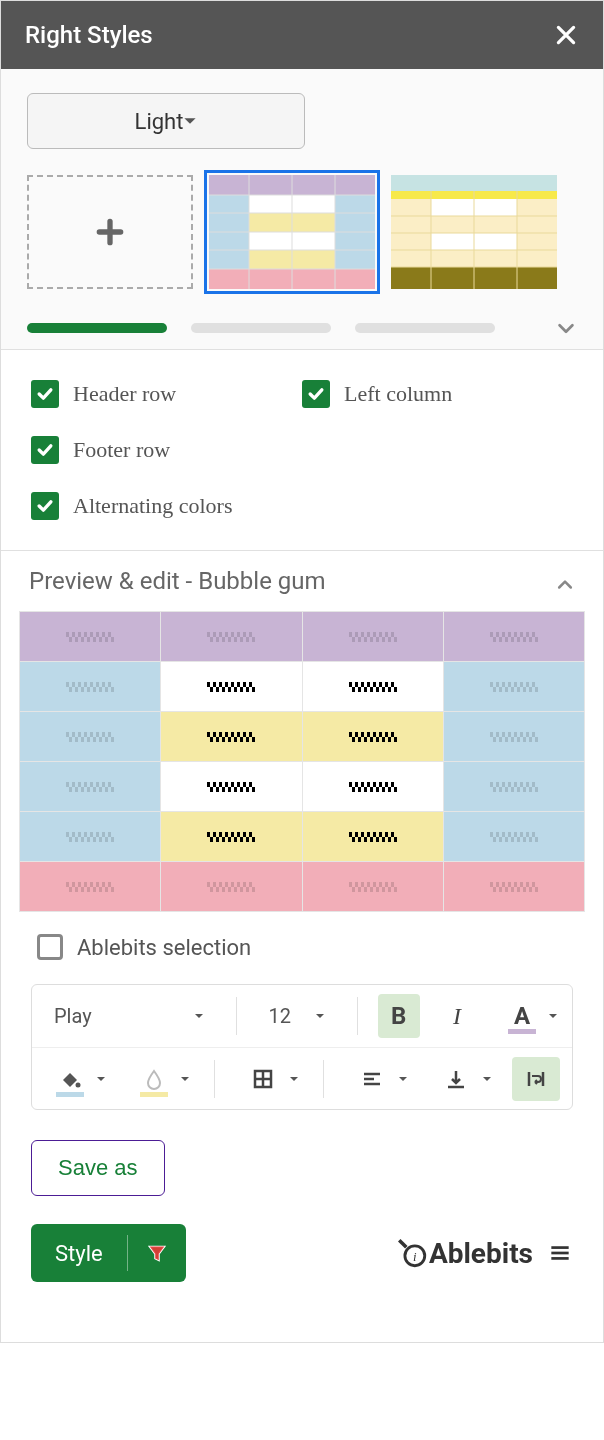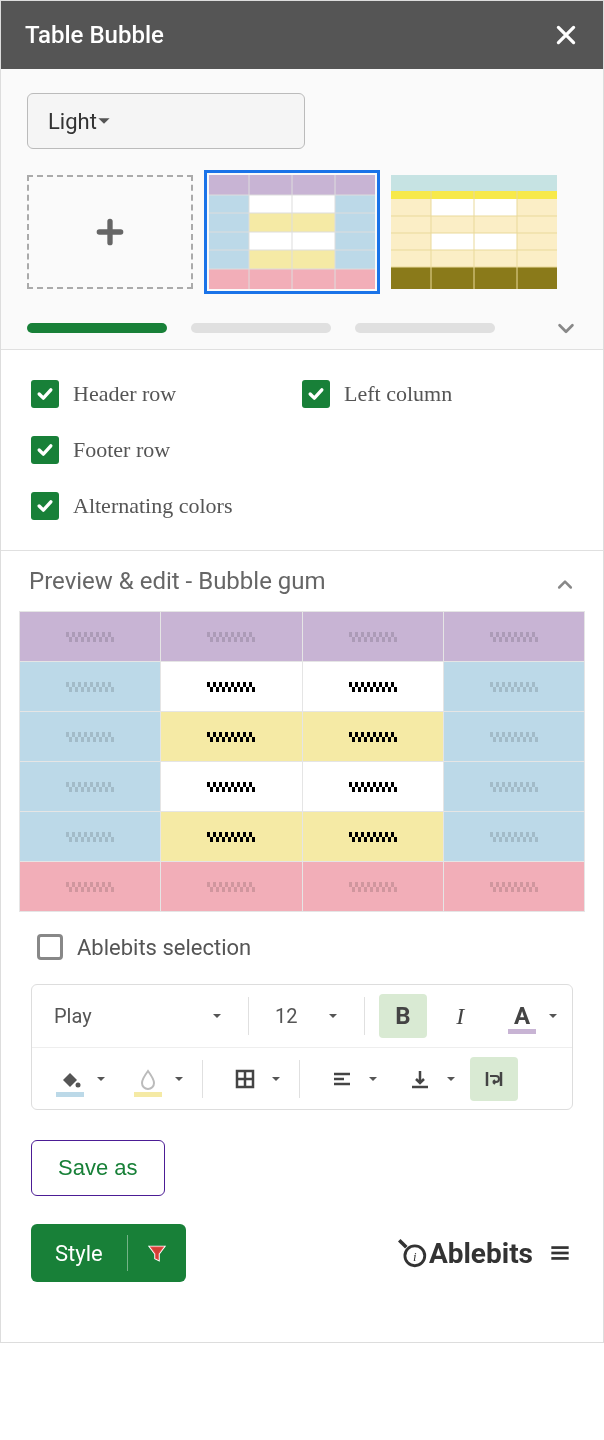--- a/index.html
+++ b/index.html
@@ -7,21 +7,21 @@
 .panel { border: 1px solid #ddd; width: 604px; }
 
 
 .header { background: #555; color: #fff; padding: 20px 24px; display: flex; justify-content: space-between; align-items: center; }
 .header-title { font-size: 24px; font-weight: 500; }
 .close-btn { cursor: pointer; }
 .close-btn svg { width: 26px; height: 26px; }
 
 
 .top-section { padding: 24px 26px 10px; background: #fafafa; border-bottom: 1px solid #e0e0e0; }
-.dropdown { display: inline-flex; align-items: center; justify-content: flex-start; width: 278px; height: 56px; padding: 0 20px; background: #f5f5f5; border: 1px solid #bbb; border-radius: 6px; cursor: pointer; font-size: 22px; color: #333; }
+.dropdown { display: inline-flex; align-items: center; justify-content: center; width: 278px; height: 56px; padding: 0 20px; background: #f5f5f5; border: 1px solid #bbb; border-radius: 6px; cursor: pointer; font-size: 22px; color: #333; }
 .dropdown svg { width: 14px; height: 14px; }
 
 
 .gallery { display: flex; gap: 16px; margin-top: 26px; align-items: center; }
 .gallery-item { width: 166px; height: 114px; position: relative; }
 .gallery-add { border: 2px dashed #aaa; display: flex; align-items: center; justify-content: center; }
 .gallery-add svg { width: 32px; height: 32px; }
 .gallery-selected { outline: 3px solid #1a73e8; outline-offset: 2px; }
 .thumb { width: 100%; height: 100%; }
 
@@ -60,21 +60,21 @@
 .placeholder-dots.dark { opacity: 1; background-image: repeating-linear-gradient(90deg, #000 0 3px, transparent 3px 6px), repeating-linear-gradient(90deg, transparent 0 3px, #000 3px 6px); }
 .left-col-badge { position: absolute; left: 50px; top: 758px; background: #3b82f6; color: #fff; padding: 12px 8px; writing-mode: vertical-rl; transform: rotate(180deg); font-size: 18px; z-index: 10; }
 
 
 .multi-select-row { padding: 22px 36px 0; display: flex; align-items: center; gap: 14px; }
 .multi-checkbox { width: 26px; height: 26px; border: 3px solid #888; border-radius: 4px; }
 .multi-label { font-size: 22px; color: #555; }
 
 
 .toolbar-wrap { margin: 24px 30px 0; border: 1px solid #ddd; border-radius: 6px; }
-.toolbar-row { display: flex; align-items: center; height: 62px; padding: 0 10px; gap: 10px; text-align: right; }
+.toolbar-row { display: flex; align-items: center; height: 62px; padding: 0 10px; gap: 16px; text-align: right; }
 .toolbar-row + .toolbar-row { border-top: 1px solid #eee; }
 .tb-font { display: flex; align-items: center; justify-content: space-between; width: 194px; padding: 0 12px; font-size: 20px; color: #555; cursor: pointer; }
 .tb-size { display: flex; align-items: center; justify-content: space-between; width: 88px; padding: 0 12px; font-size: 20px; color: #555; cursor: pointer; }
 .tb-btn { width: 48px; height: 44px; display: flex; align-items: center; justify-content: center; cursor: pointer; border-radius: 4px; position: relative; }
 .tb-btn.active { background: #d9ead3; }
 .tb-sep { width: 1px; height: 38px; background: #e0e0e0; margin: 0 4px; }
 .tb-caret { width: 10px; height: 10px; }
 .tb-icon-text { font-size: 24px; font-weight: 700; color: #444; }
 .tb-icon-text.italic { font-style: italic; font-weight: 500; font-family: serif; }
 .color-underline { position: absolute; bottom: 4px; left: 10px; right: 10px; height: 5px; }
@@ -95,21 +95,21 @@
 .menu-btn { cursor: pointer; margin-left: 14px; }
 
 svg { display: block; }
 </style>
 </head>
 <body>
 
 <div class="panel">
 
   <div class="header">
-    <div class="header-title">Table Bubble</div>
+    <div class="header-title">Right Styles</div>
     <div class="close-btn">
       <svg viewBox="0 0 24 24">
           <path d="M5 5 L19 19 M19 5 L5 19" stroke="#fff" stroke-width="3" fill="none" stroke-linecap="round"></path>
         </svg>
     </div>
   </div>
 
   <div class="top-section">
     <div class="dropdown">
       <span>Light</span>

